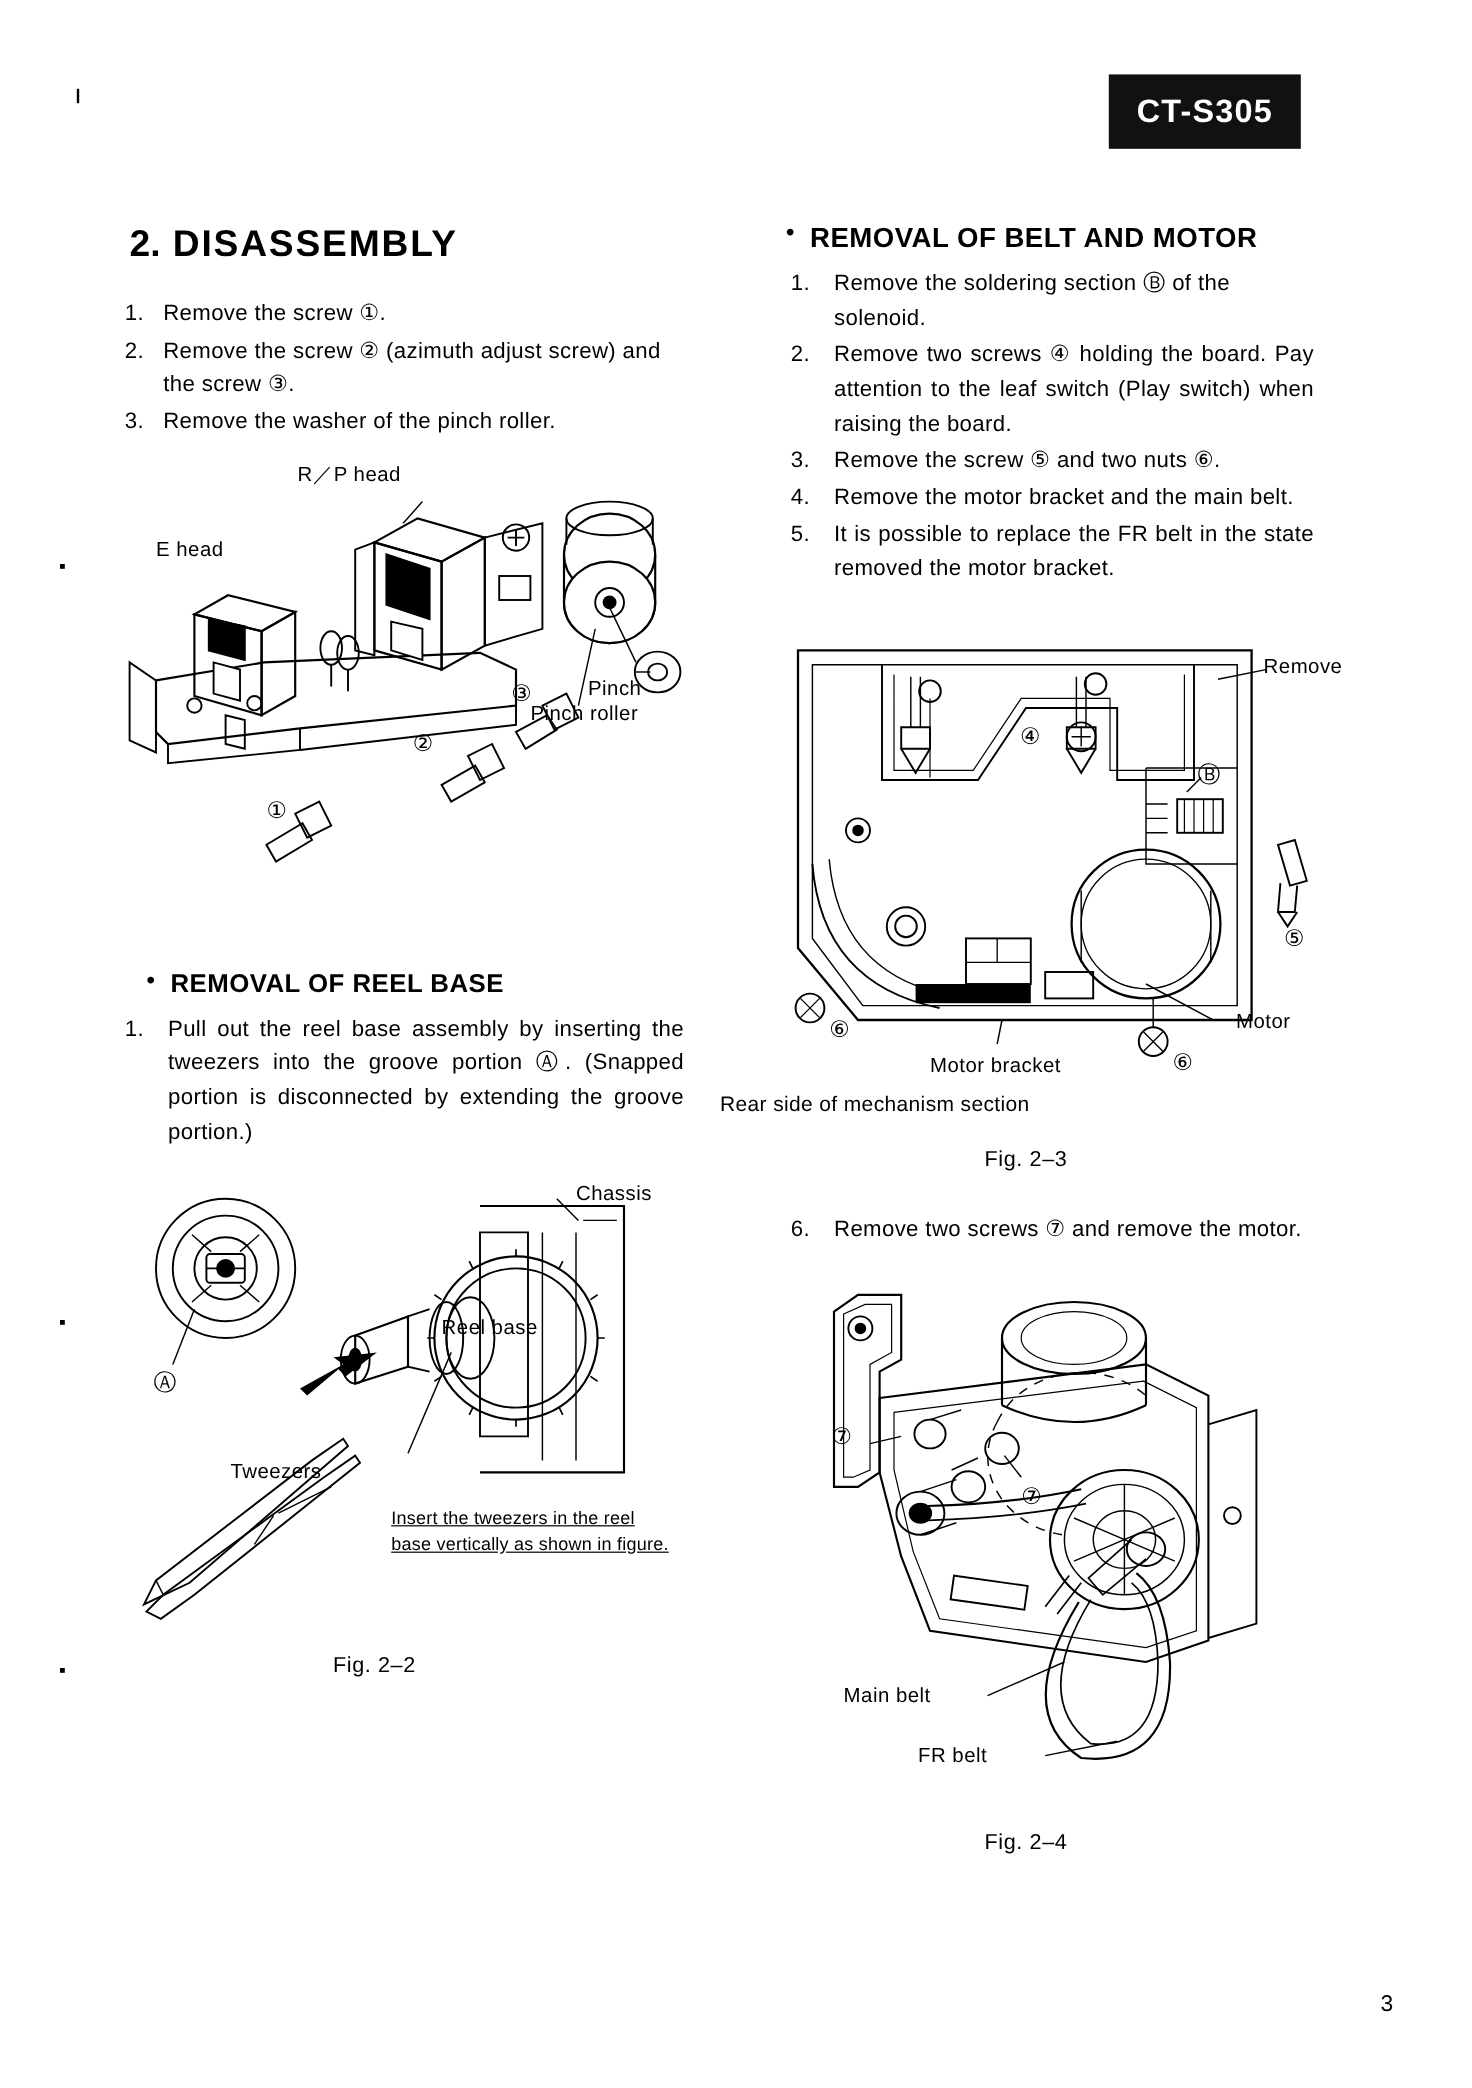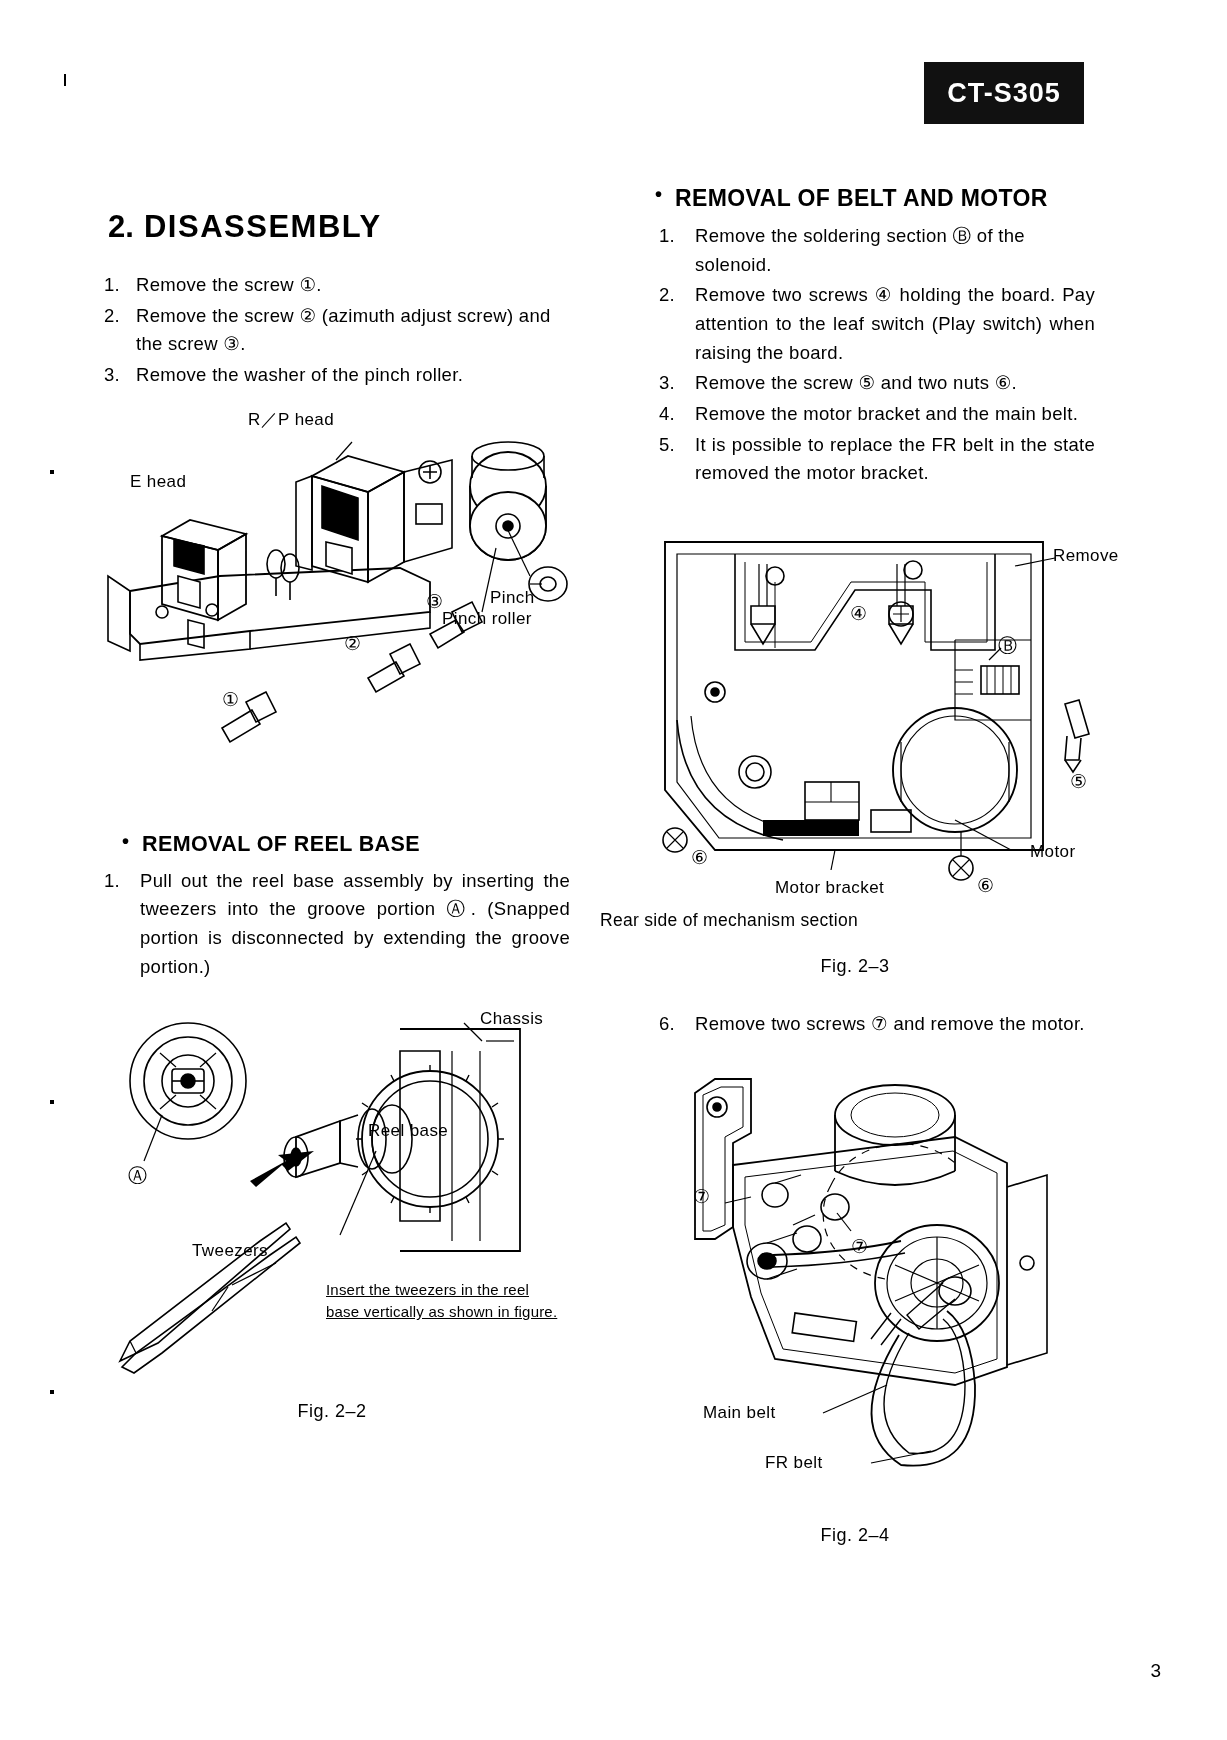--- a/index.html
+++ b/index.html
@@ -35,21 +35,21 @@
     letter-spacing: 1px;
     font-size: 27px;
     font-weight: bold;
   }
 
   
   .col {
     position: absolute;
     top: 185px;
   }
-  .col-left  { left: 100px;  width: 470px; margin-top: 24px; }
+  .col-left  { left: 100px;  width: 470px; }
   .col-right { left: 655px;  width: 440px; }
 
   h1.section-title {
     font-size: 31px;
     font-weight: bold;
     letter-spacing: 1.5px;
     margin: 0 0 26px 8px;
     font-family: "Liberation Sans", sans-serif;
   }
   h1.section-title .numdot { letter-spacing: 0; }
@@ -293,21 +293,21 @@
         <path d="M364 12 L382 30" stroke-width="1.2"></path>
       </svg>
 
       <div class="lbl" style="left:28px; top:152px; font-size:19px;">Ⓐ</div>
       <div class="lbl" style="left:380px; top:-2px;">Chassis</div>
       <div class="lbl" style="left:268px; top:110px;">Reel base</div>
       <div class="lbl" style="left:92px; top:230px;">Tweezers</div>
 
       <div class="note-block" style="position:absolute; left:226px; top:268px; width:240px;">Insert the tweezers in the reel base vertically as shown in figure.</div>
 
-      <div class="fig-caption" style="position:absolute; left:132px; top:380px; width:200px;">Fig. 2–2</div>
+      <div class="fig-caption" style="position:absolute; left:112px; top:380px; width:200px;">Fig. 2–2</div>
     </div>
 
   </div>
 
   <div class="col col-right">
 
     <h2 class="sub-title" style="font-size:23px;">REMOVAL OF BELT AND MOTOR</h2>
 
     <ol class="steps wide">
       <li>

